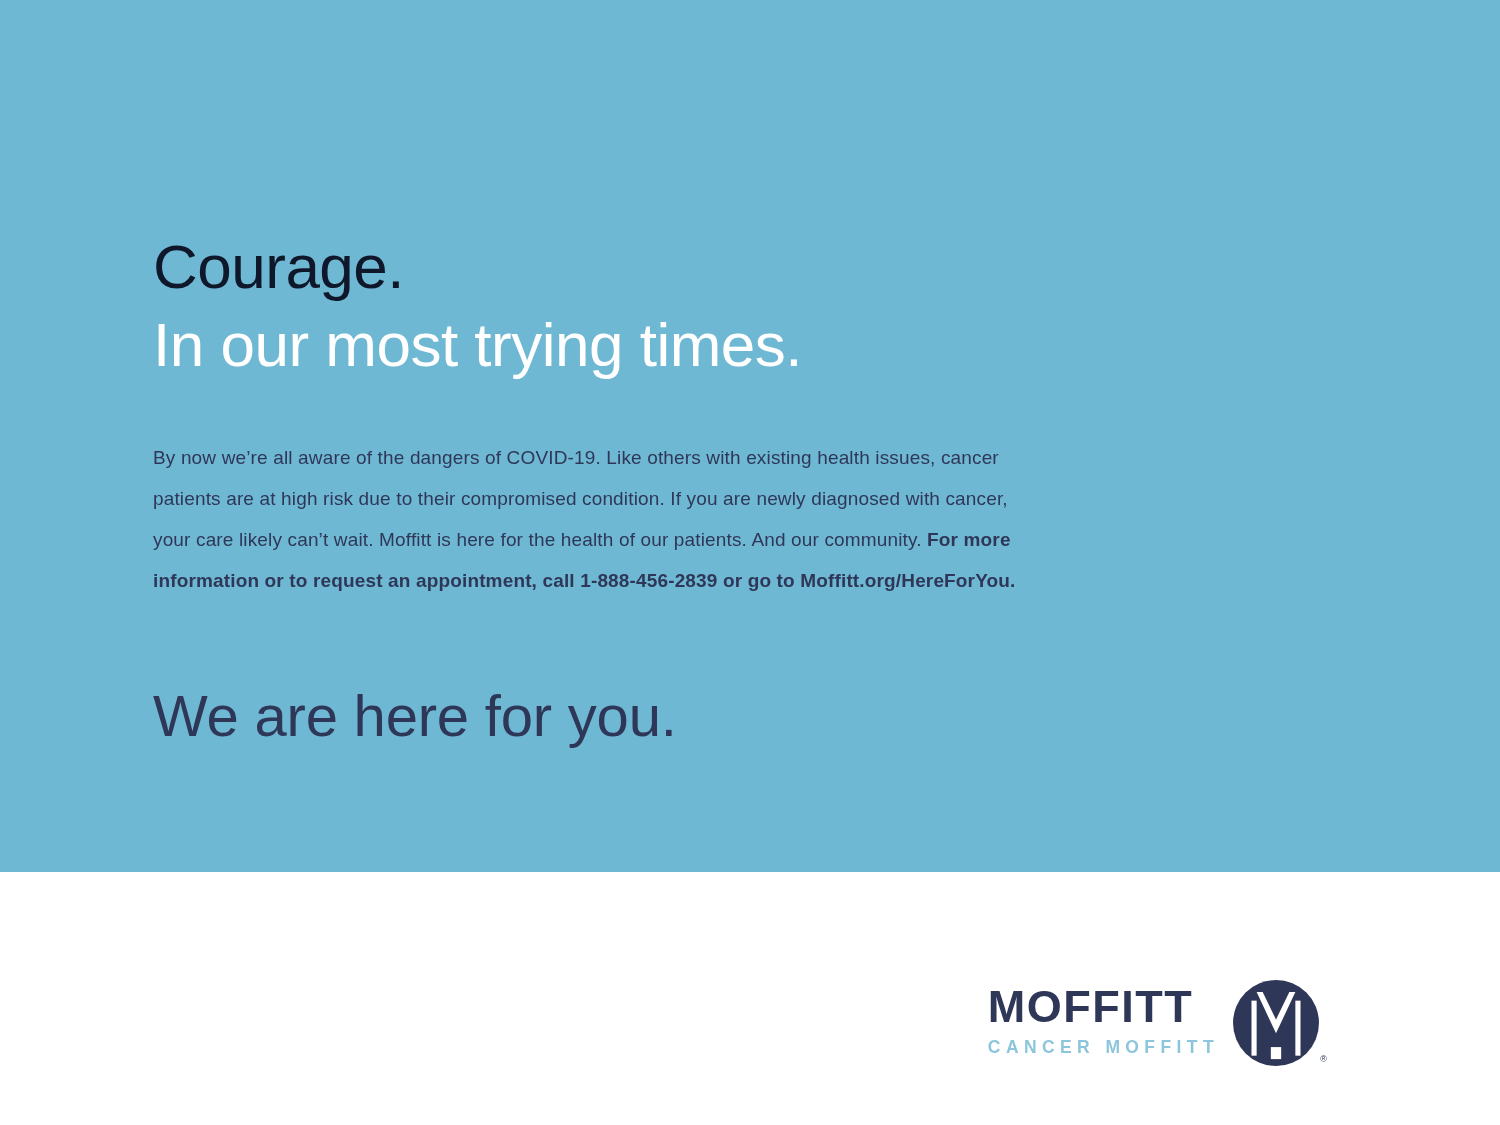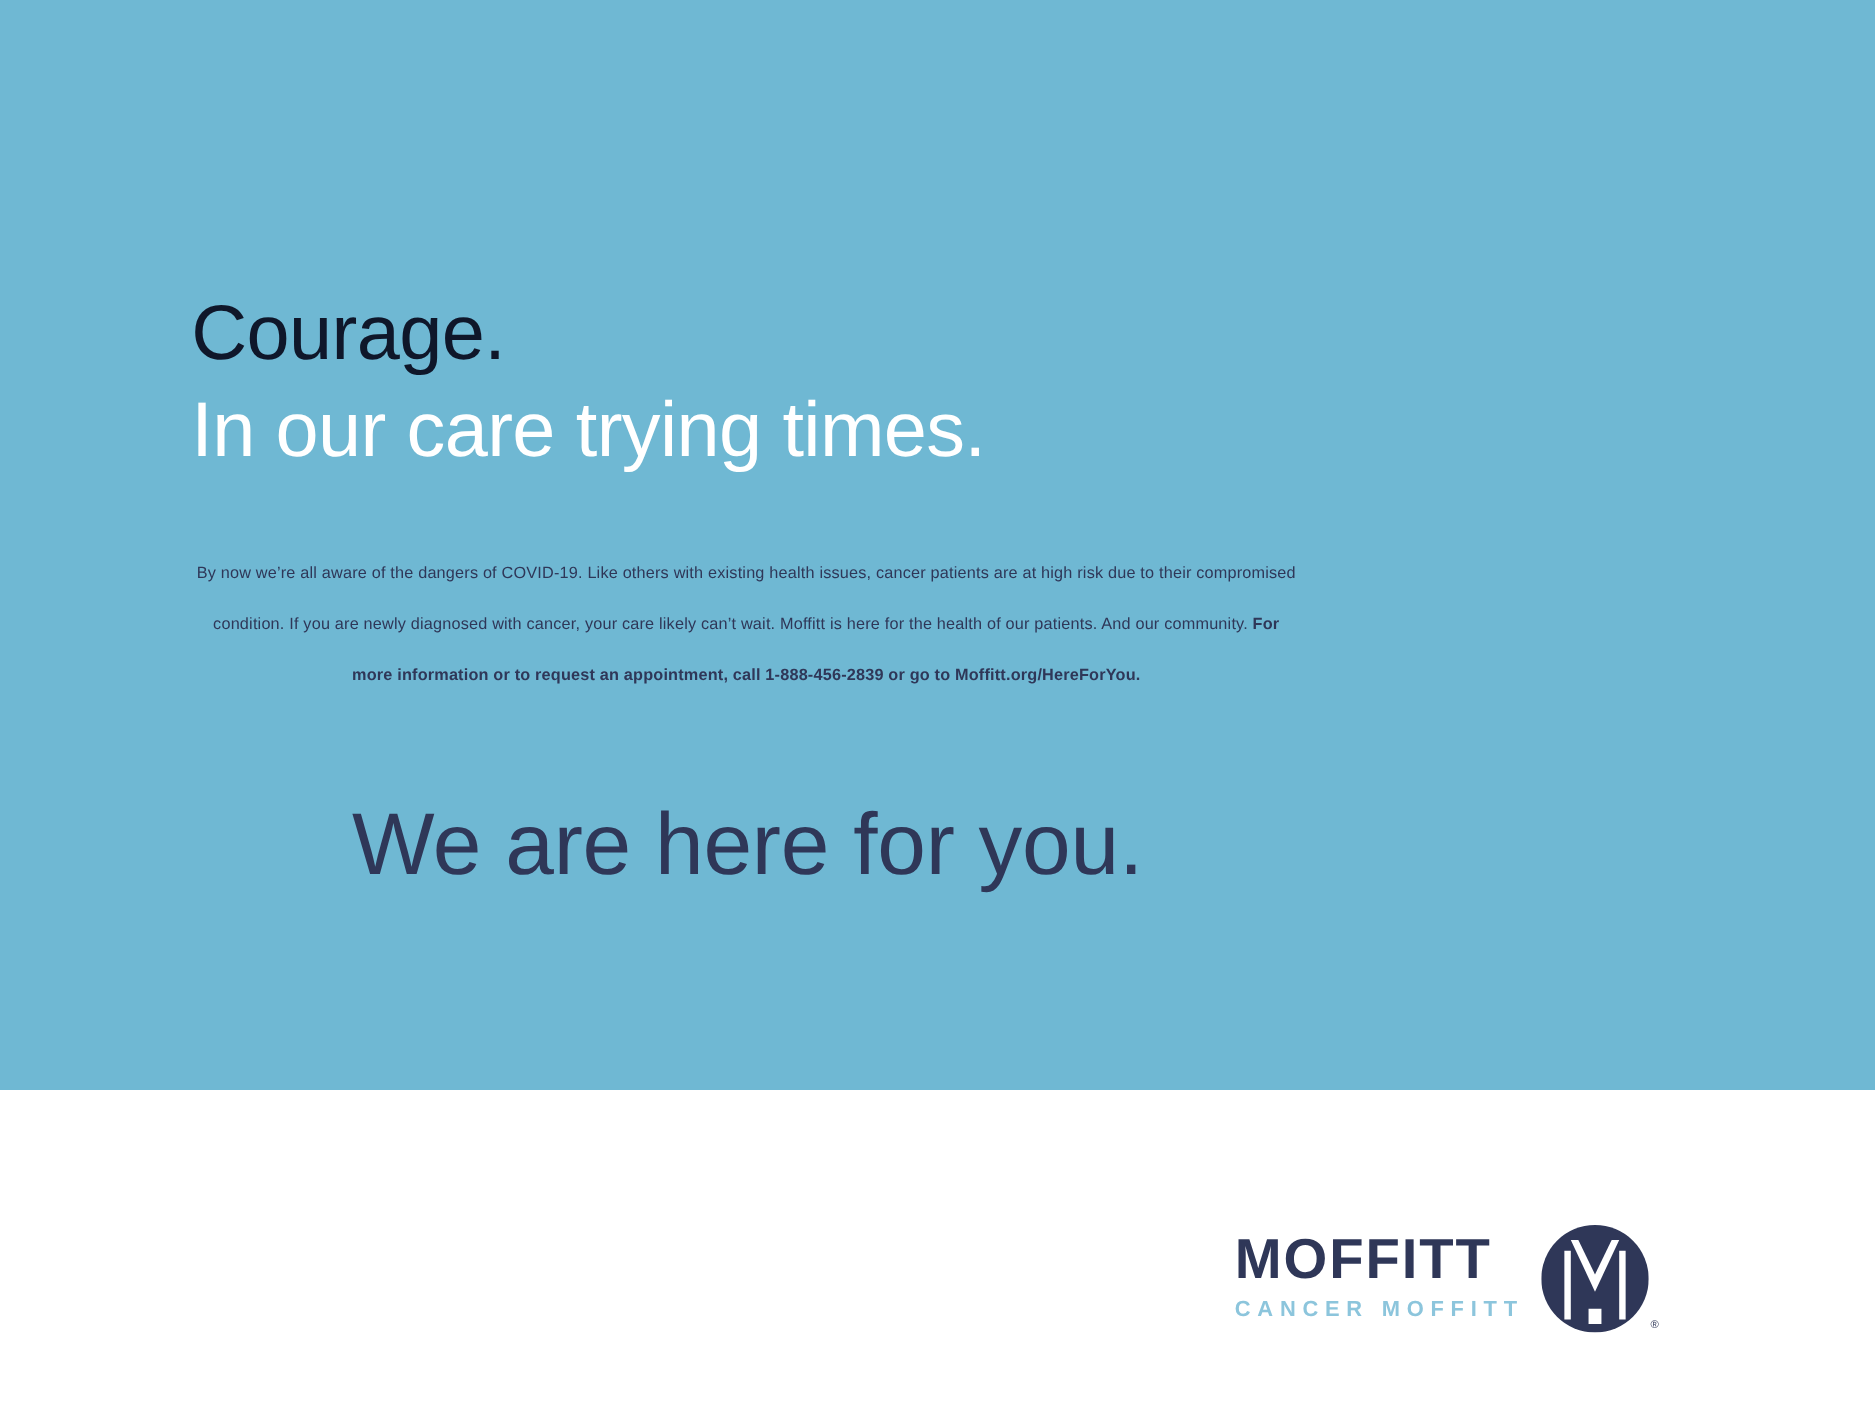--- a/index.html
+++ b/index.html
@@ -54,40 +54,38 @@
     display: block;
     color: #ffffff;
   }
 
   
   .body-copy {
     margin: 0;
     padding-top: 53px;
     width: 888px;
     color: #2f3758;
-    font-size: 13px;
+    font-size: 19px;
     line-height: 41px;
     font-weight: 400;
     letter-spacing: 0.15px;
-    text-align: center;
   }
   .body-copy .cta {
     font-weight: 700;
   }
 
   
   .tagline {
     margin: 0;
     padding-top: 82px;
     color: #2f3758;
     font-weight: 300;
-    font-size: 70px;
+    font-size: 58px;
     line-height: 66px;
     letter-spacing: -0.2px;
-    text-align: center;
   }
 
   
   .footer {
     position: absolute;
     left: 0;
     top: 872px;
     width: 1364px;
     height: 253px;
     background: #ffffff;
@@ -146,21 +144,21 @@
 </head>
 <body>
 
 <div class="ad">
 
   <div class="hero">
     <div class="hero-inner">
 
       <h1 class="headline">
         <span class="headline-line1">Courage.</span>
-        <span class="headline-line2">In our care trying times.</span>
+        <span class="headline-line2">In our most trying times.</span>
       </h1>
 
       <p class="body-copy"><span>By now we’re all aware of the dangers of COVID-19. Like others with existing health issues, cancer patients are at high risk due to their compromised condition. If you are newly diagnosed with cancer, your care likely can’t wait. Moffitt is here for the health of our patients. And our community. </span><span class="cta">For more information or to request an appointment, call 1-888-456-2839 or go to Moffitt.org/HereForYou.</span></p>
 
       <p class="tagline">We are here for you.</p>
 
     </div>
   </div>
 
   <div class="footer">

